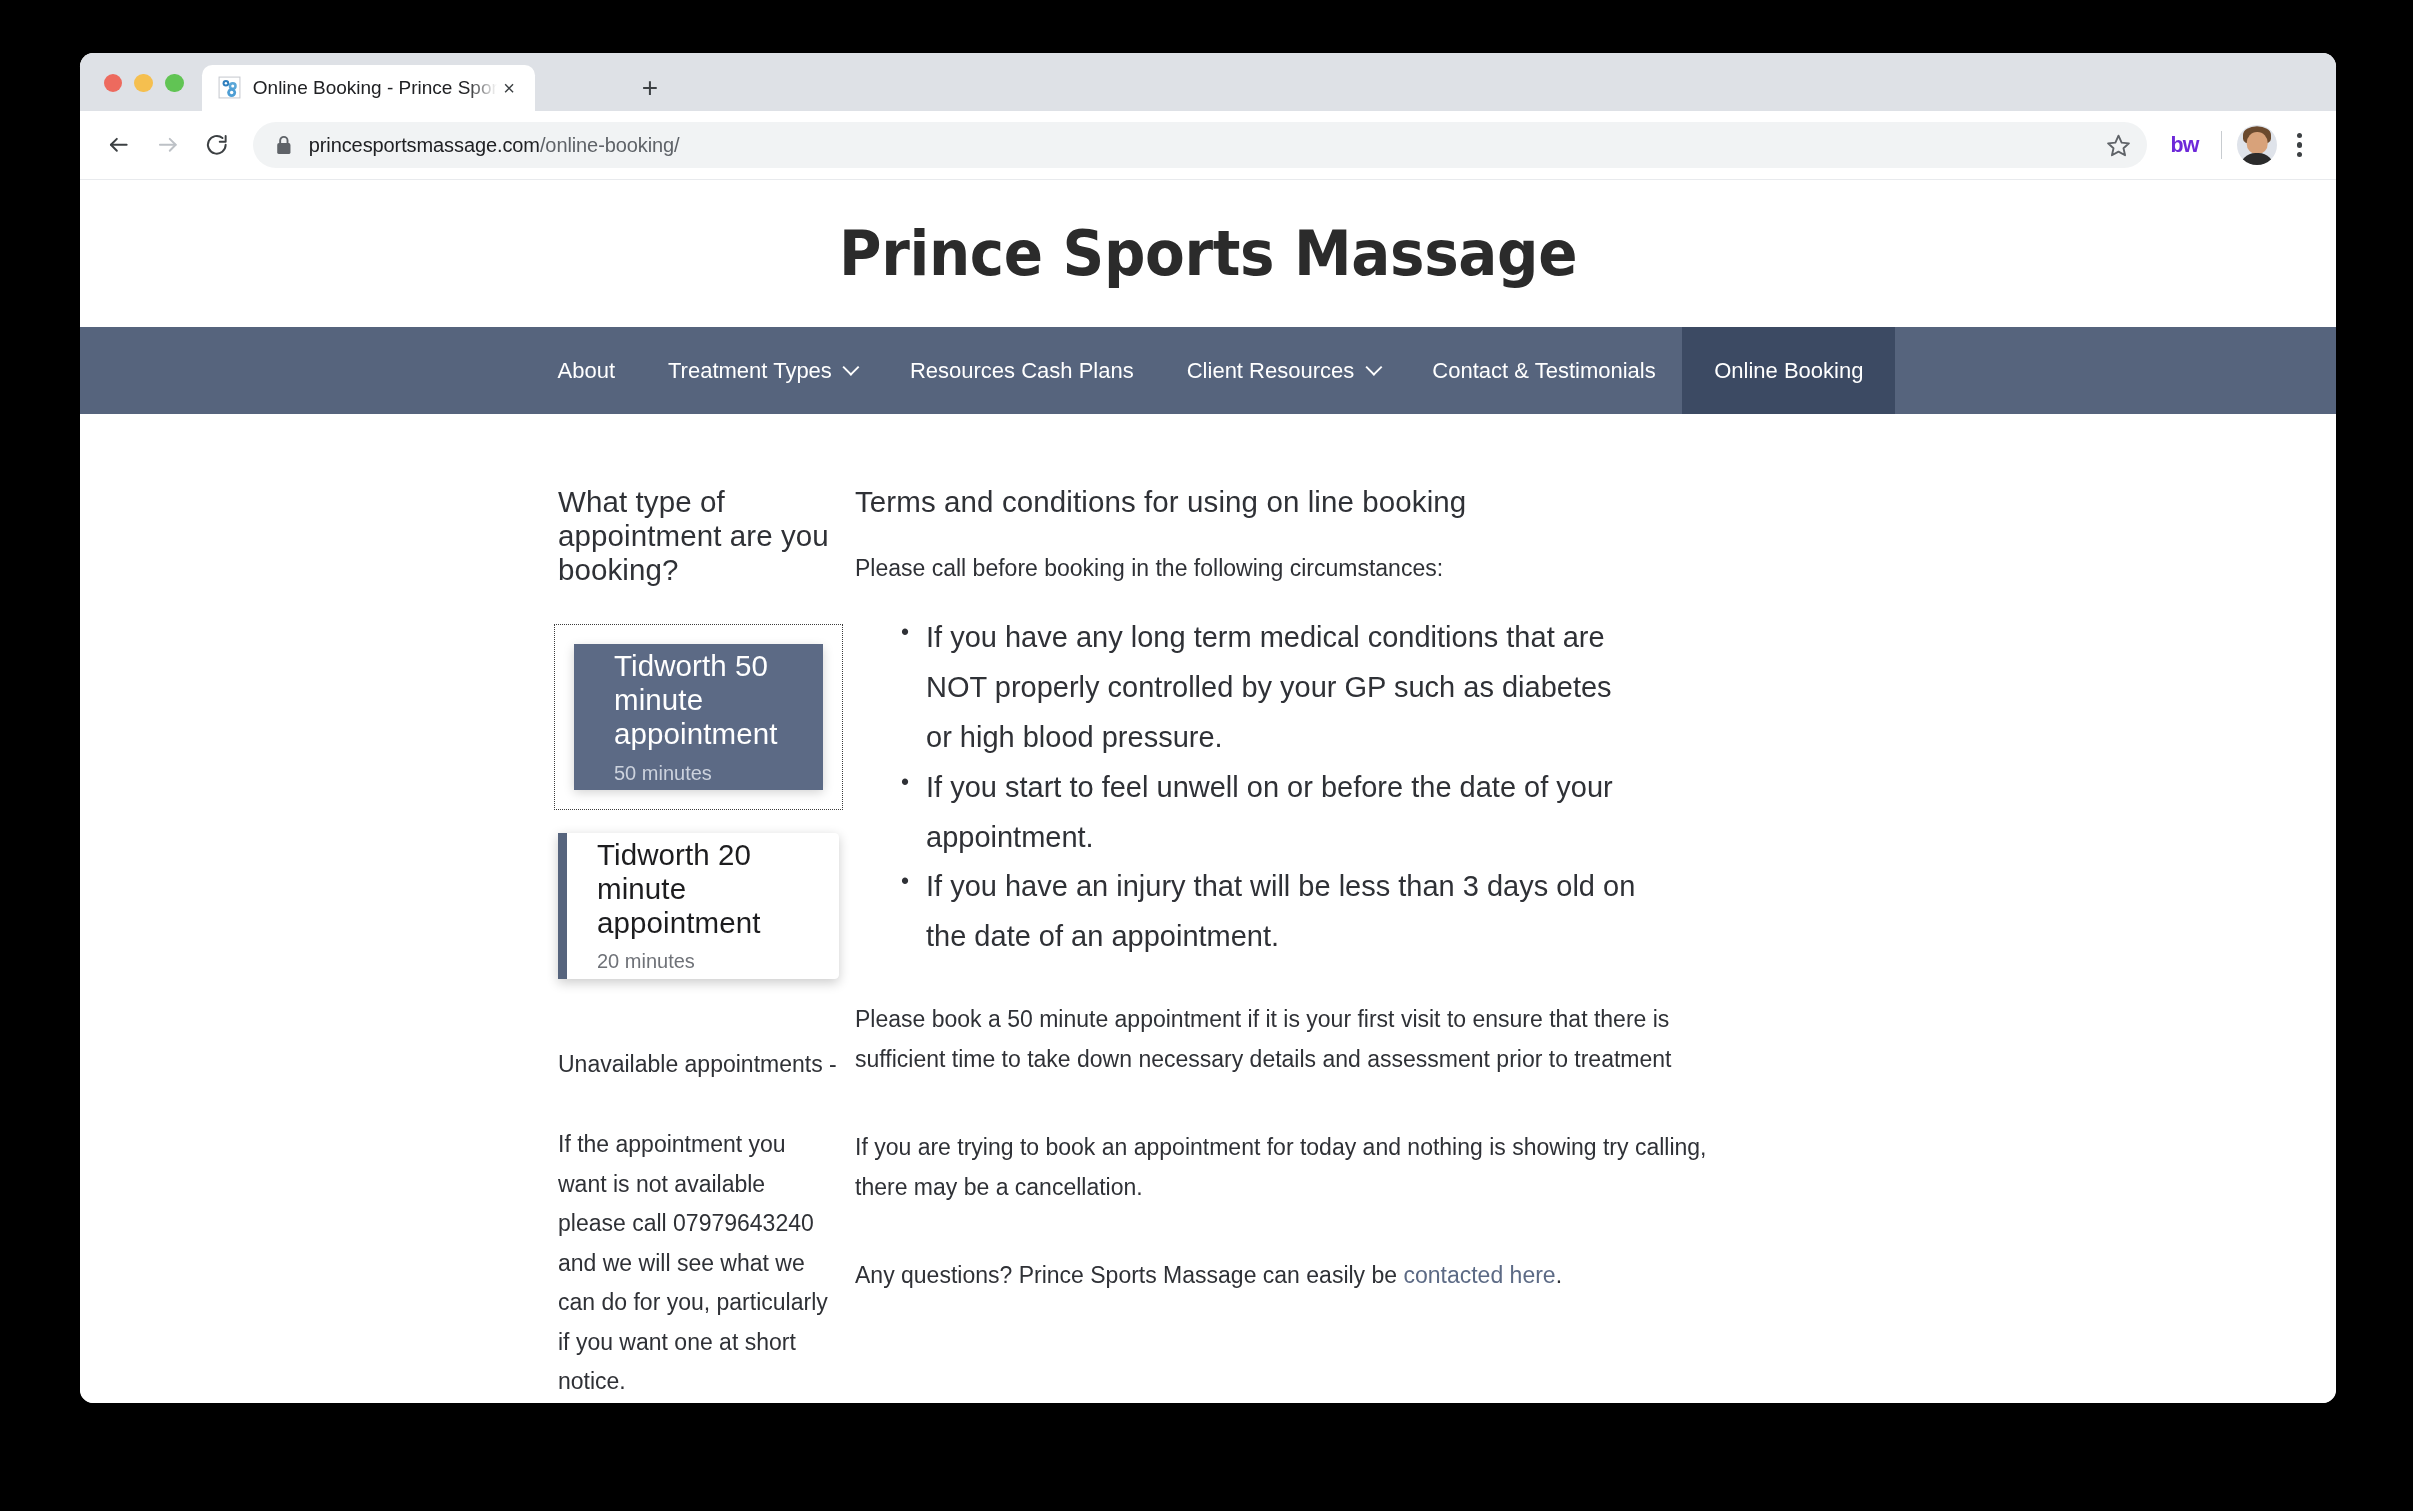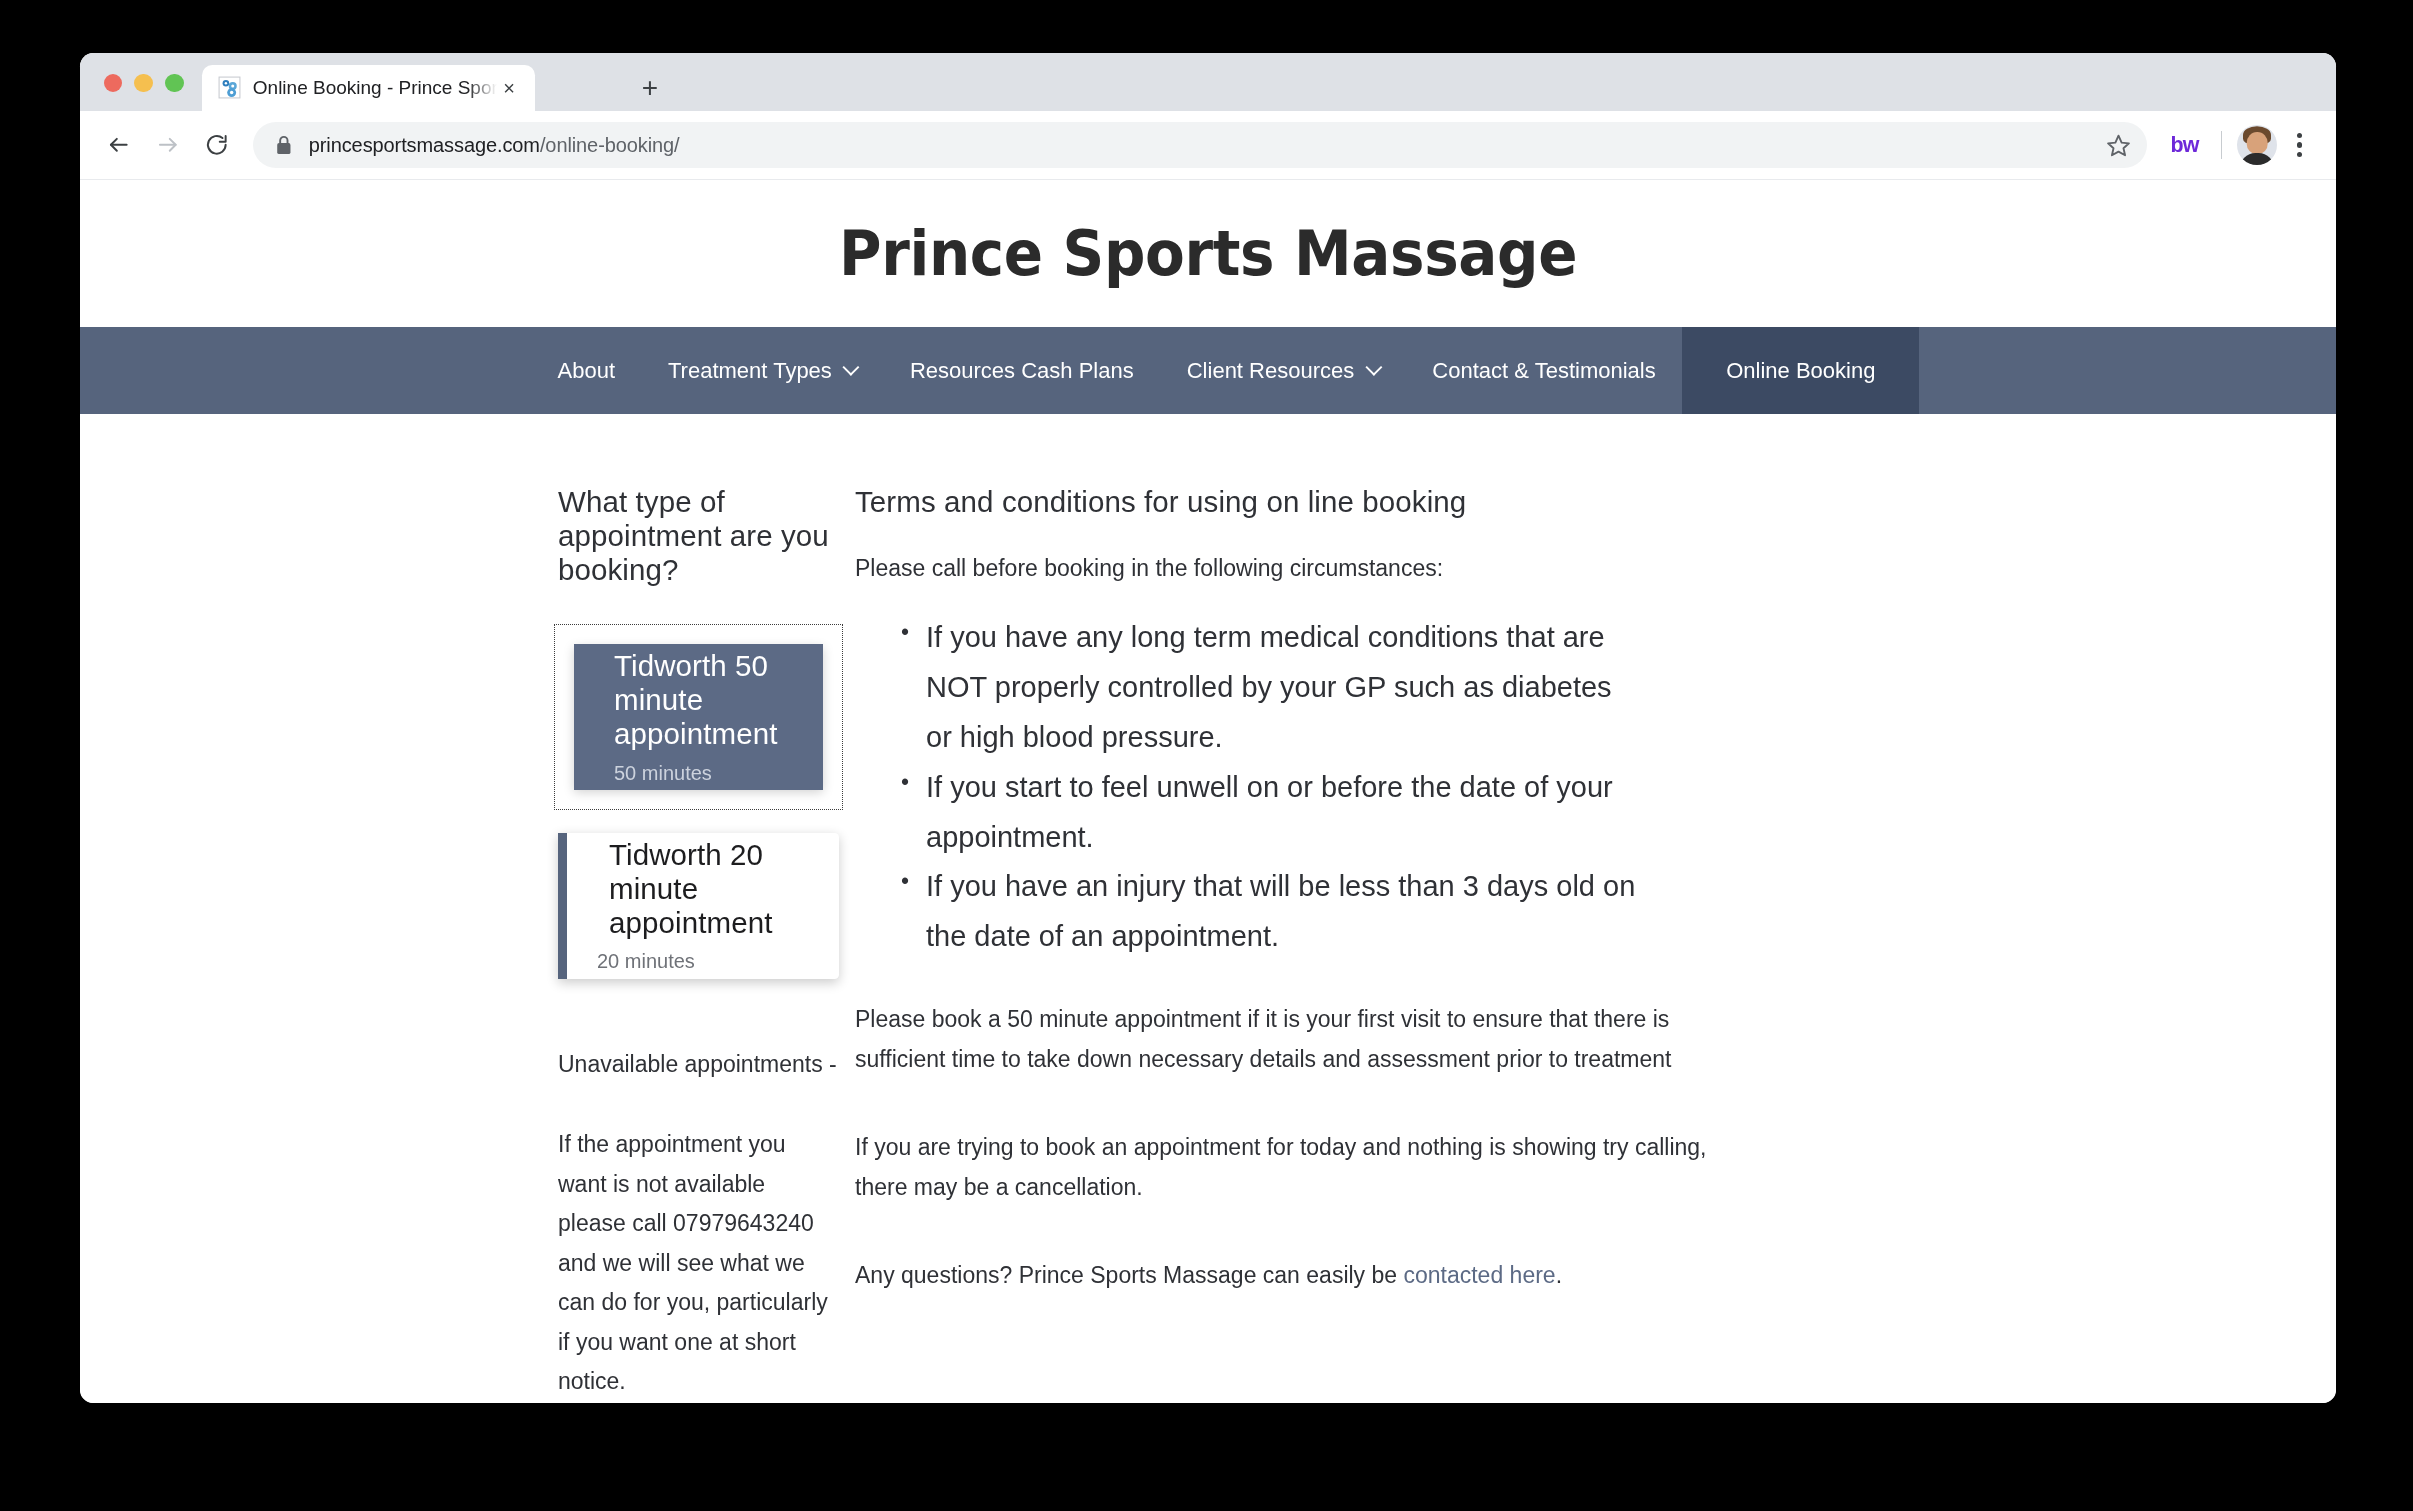--- a/index.html
+++ b/index.html
@@ -165,21 +165,21 @@
     display: flex; align-items: stretch;
     padding-left: 451px;
   }
   .nav-item {
     display: flex; align-items: center; gap: 13.3px;
     padding: 0 26.5px;
     color: #ffffff;
     font-size: 22px;
     white-space: nowrap;
   }
-  .nav-item.active { background: #3c4a63; padding: 0 44px; }
+  .nav-item.active { background: #3c4a63; padding: 0 32px; }
   .caret {
     display: inline-block;
     width: 11.8px; height: 11.8px;
     border-right: 2.2px solid #ffffff;
     border-bottom: 2.2px solid #ffffff;
     transform: translateY(-3.7px) rotate(45deg);
   }
 
   .content {
     display: flex;
@@ -211,21 +211,21 @@
     background: #ffffff;
     border-left: 9.6px solid #56647d;
     padding-left: 30px;
     border-radius: 0 4.4px 4.4px 0;
     box-shadow: 0 3.7px 11.8px rgba(0,0,0,0.20);
   }
   .appt-name { font-size: 29.5px; font-weight: 400; letter-spacing: 0.1px; }
   .appt-dur  { font-size: 20px; margin-top: 10.3px; }
   .appt-card.selected   .appt-name { color: #ffffff; }
   .appt-card.selected   .appt-dur  { color: #ccd2dd; }
-  .appt-card.unselected .appt-name { color: #1d1d1f; margin-left: 12px; }
+  .appt-card.unselected .appt-name { color: #1d1d1f; }
   .appt-card.unselected .appt-dur  { color: #6f7278; }
 
   .body-text {
     font-size: 23px; line-height: 1.72;
     color: #2f3136;
   }
   .left-note-1 { margin-top: 66px; }
   .left-note-2 { margin-top: 41px; max-width: 663px; }
 
   .t-heading {

